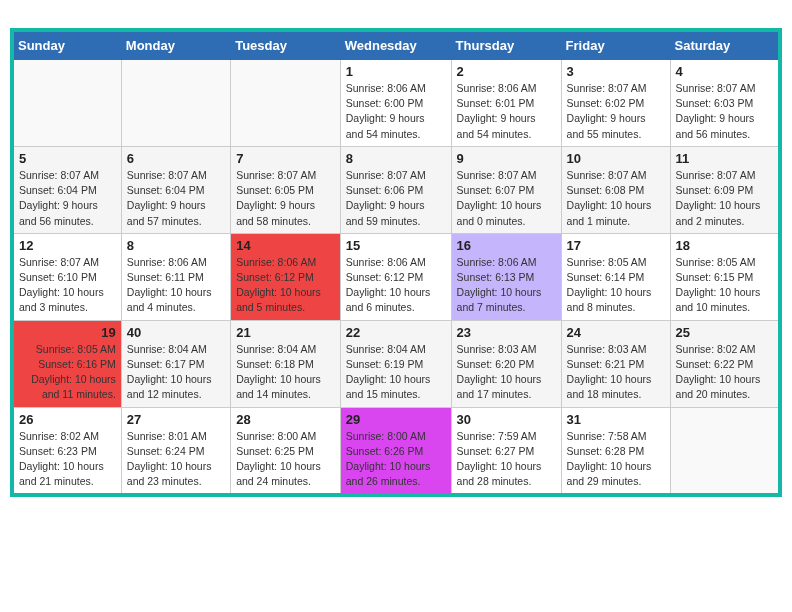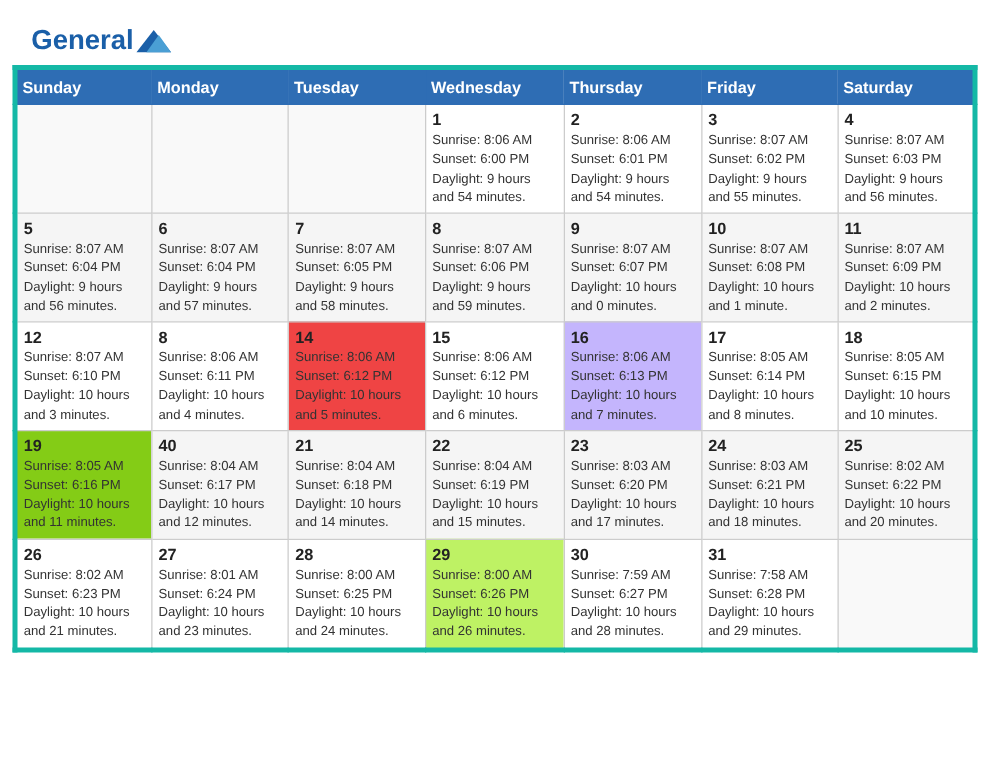--- a/index.html
+++ b/index.html
@@ -83,26 +83,20 @@
     .empty-cell {
       background: #f9f9f9 !important;
     }
   </style>
 </head>
 <body>
 
 <div class="header">
   <div class="logo">
     <div>
-      <div class="logo-text">
-        <span>General</span><svg width="28" height="18" viewBox="0 0 28 18" style="vertical-align:middle;margin-left:2px;">
-            <polygon points="0,18 14,0 28,18" fill="#1a5fa8"></polygon>
-            <polygon points="8,18 18,4 28,18" fill="#4a9fd4"></polygon>
-          </svg>
-      </div>
     </div>
   </div>
   <div class="title-block">
     <div class="calendar-title"></div>
     <div class="calendar-subtitle"></div>
   </div>
 </div>
 
 <table class="calendar">
   <thead>
@@ -246,21 +240,21 @@
         </td>
         <td style="background: rgb(255, 255, 255);">
           <div class="day-number">18</div>
           <div class="day-info" style="white-space: pre-line;">Sunrise: 8:05 AM
 Sunset: 6:15 PM
 Daylight: 10 hours
 and 10 minutes.</div>
         </td>
       </tr>
       <tr>
-        <td style="background: #84cc16;">
+        <td style="background: #ef4444; text-align: right;">
           <div class="day-number">19</div>
           <div class="day-info" style="white-space: pre-line;">Sunrise: 8:05 AM
 Sunset: 6:16 PM
 Daylight: 10 hours
 and 11 minutes.</div>
         </td>
         <td style="background: rgb(245, 245, 245);">
           <div class="day-number">40</div>
           <div class="day-info" style="white-space: pre-line;">Sunrise: 8:04 AM
 Sunset: 6:17 PM
@@ -318,21 +312,21 @@
 Daylight: 10 hours
 and 23 minutes.</div>
         </td>
         <td style="background: rgb(255, 255, 255);">
           <div class="day-number">28</div>
           <div class="day-info" style="white-space: pre-line;">Sunrise: 8:00 AM
 Sunset: 6:25 PM
 Daylight: 10 hours
 and 24 minutes.</div>
         </td>
-        <td style="background: #bef264;">
+        <td style="background: #d946ef;">
           <div class="day-number">29</div>
           <div class="day-info" style="white-space: pre-line;">Sunrise: 8:00 AM
 Sunset: 6:26 PM
 Daylight: 10 hours
 and 26 minutes.</div>
         </td>
         <td style="background: rgb(255, 255, 255);">
           <div class="day-number">30</div>
           <div class="day-info" style="white-space: pre-line;">Sunrise: 7:59 AM
 Sunset: 6:27 PM

